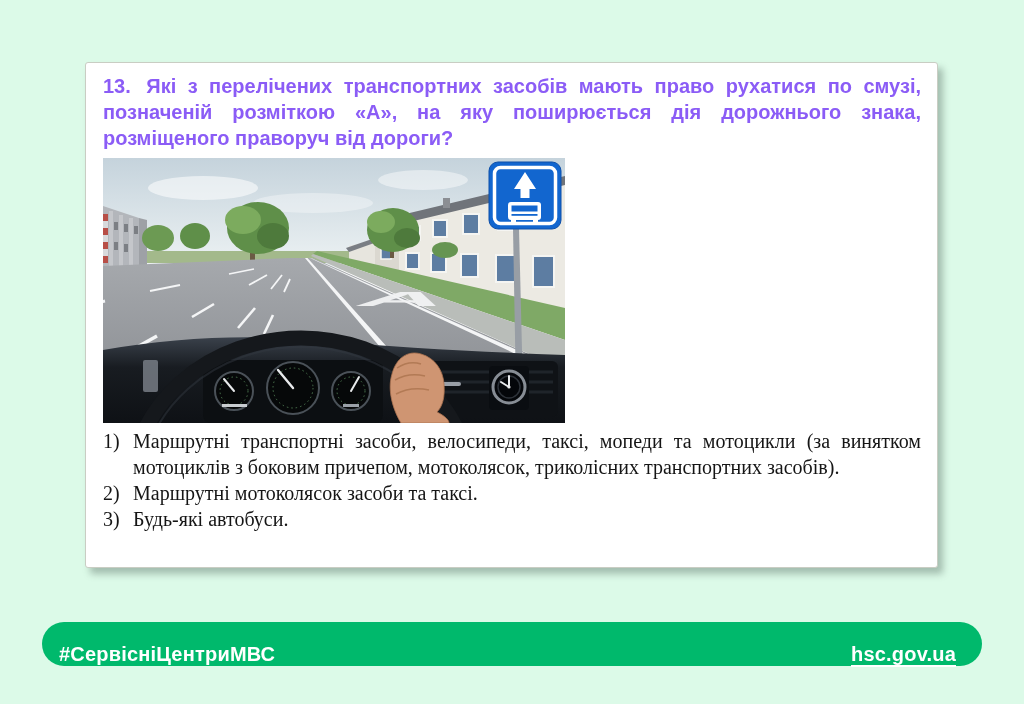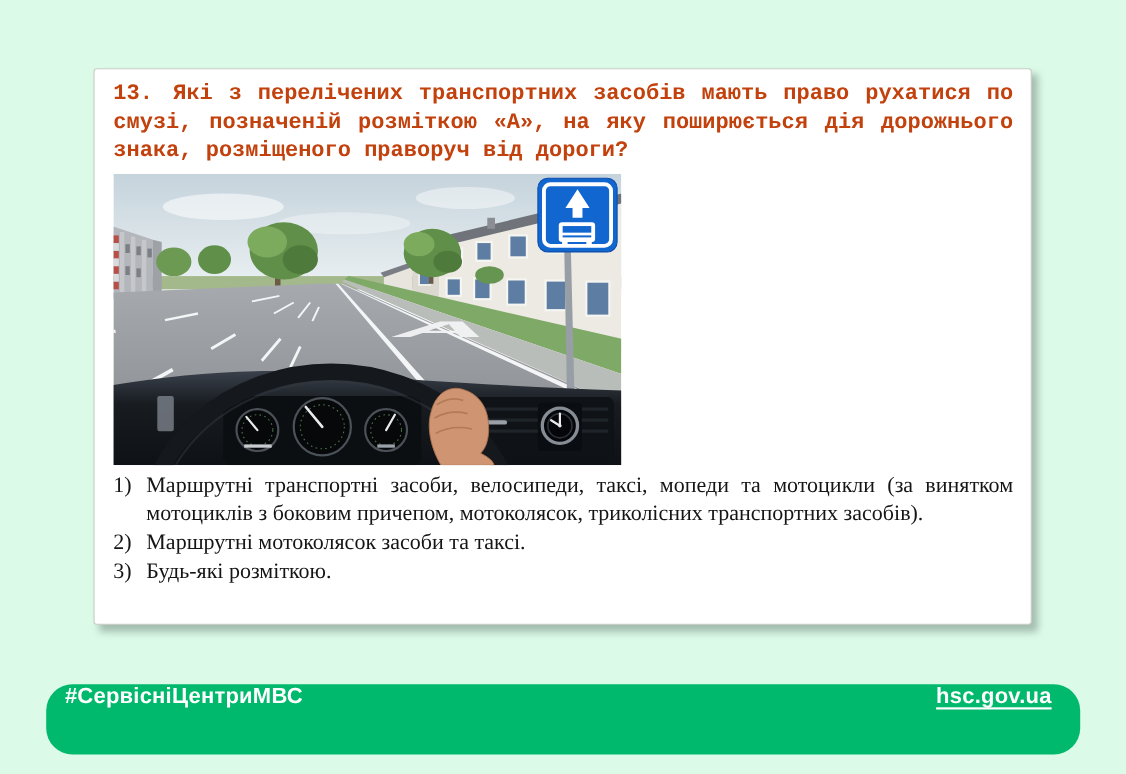--- a/index.html
+++ b/index.html
@@ -19,46 +19,46 @@
   }
   .card {
     position: absolute; left: 85px; top: 62px; width: 853px; height: 506px;
     background: #ffffff;
     border: 1px solid #c9cdc3;
     border-radius: 3px;
     box-shadow: 5px 6px 7px rgba(95, 118, 106, 0.45);
     padding: 10px 16px 0 17px;
   }
   .question {
-    font-family: Liberation Mono, monospace;
+    font-family: Liberation Sans, sans-serif;
     font-weight: 700;
     font-size: 20px;
     line-height: 26px;
-    color: #c2410c;
+    color: #8b5cf6;
     text-align: justify;
     margin: 0;
   }
   .question .qnum { padding-right: 4px; }
   .photo { width: 462px; height: 265px; margin-top: 7px; overflow: hidden; }
   .photo svg { display: block; }
   .options {
     margin-top: 5px;
     font-family: "Liberation Serif", serif;
     font-size: 20px;
     line-height: 26px;
     color: #151515;
   }
   .option { display: flex; }
   .option .num { flex: 0 0 30px; }
   .option .txt { flex: 1; text-align: justify; }
   .footer-bar {
-    position: absolute; left: 42px; top: 622px; width: 940px; height: 64px;
+    position: absolute; left: 42px; top: 622px; width: 940px; height: 44px;
     background: var(--bar-color);
     border-radius: 24px;
-    display: flex; align-items: flex-start;
+    display: flex; align-items: flex-end;
     padding: 0 26px 0 17px;
     color: #ffffff;
     font-weight: 700;
     font-size: 20px;
     letter-spacing: 0.2px;
   }
   .footer-left  { flex: 1; text-align: left; }
   .footer-center{ flex: 0 0 auto; white-space: nowrap; }
   .footer-right { flex: 1; text-align: right; padding-left: 45px; }
   .footer-site {
@@ -270,21 +270,21 @@
     <div class="option">
       <span class="num">1)</span>
       <span class="txt">Маршрутні транспортні засоби, велосипеди, таксі, мопеди та мотоцикли (за винятком мотоциклів з боковим причепом, мотоколясок, триколісних транспортних засобів).</span>
     </div>
     <div class="option">
       <span class="num">2)</span>
       <span class="txt">Маршрутні мотоколясок засоби та таксі.</span>
     </div>
     <div class="option">
       <span class="num">3)</span>
-      <span class="txt">Будь-які розміткою.</span>
+      <span class="txt">Будь-які автобуси.</span>
     </div>
   </div>
 </div>
 
 <div class="footer-bar">
   <span class="footer-left">#СервісніЦентриМВС</span>
   <span class="footer-right">
     <span class="footer-site">hsc.gov.ua</span>
   </span>
 </div>

